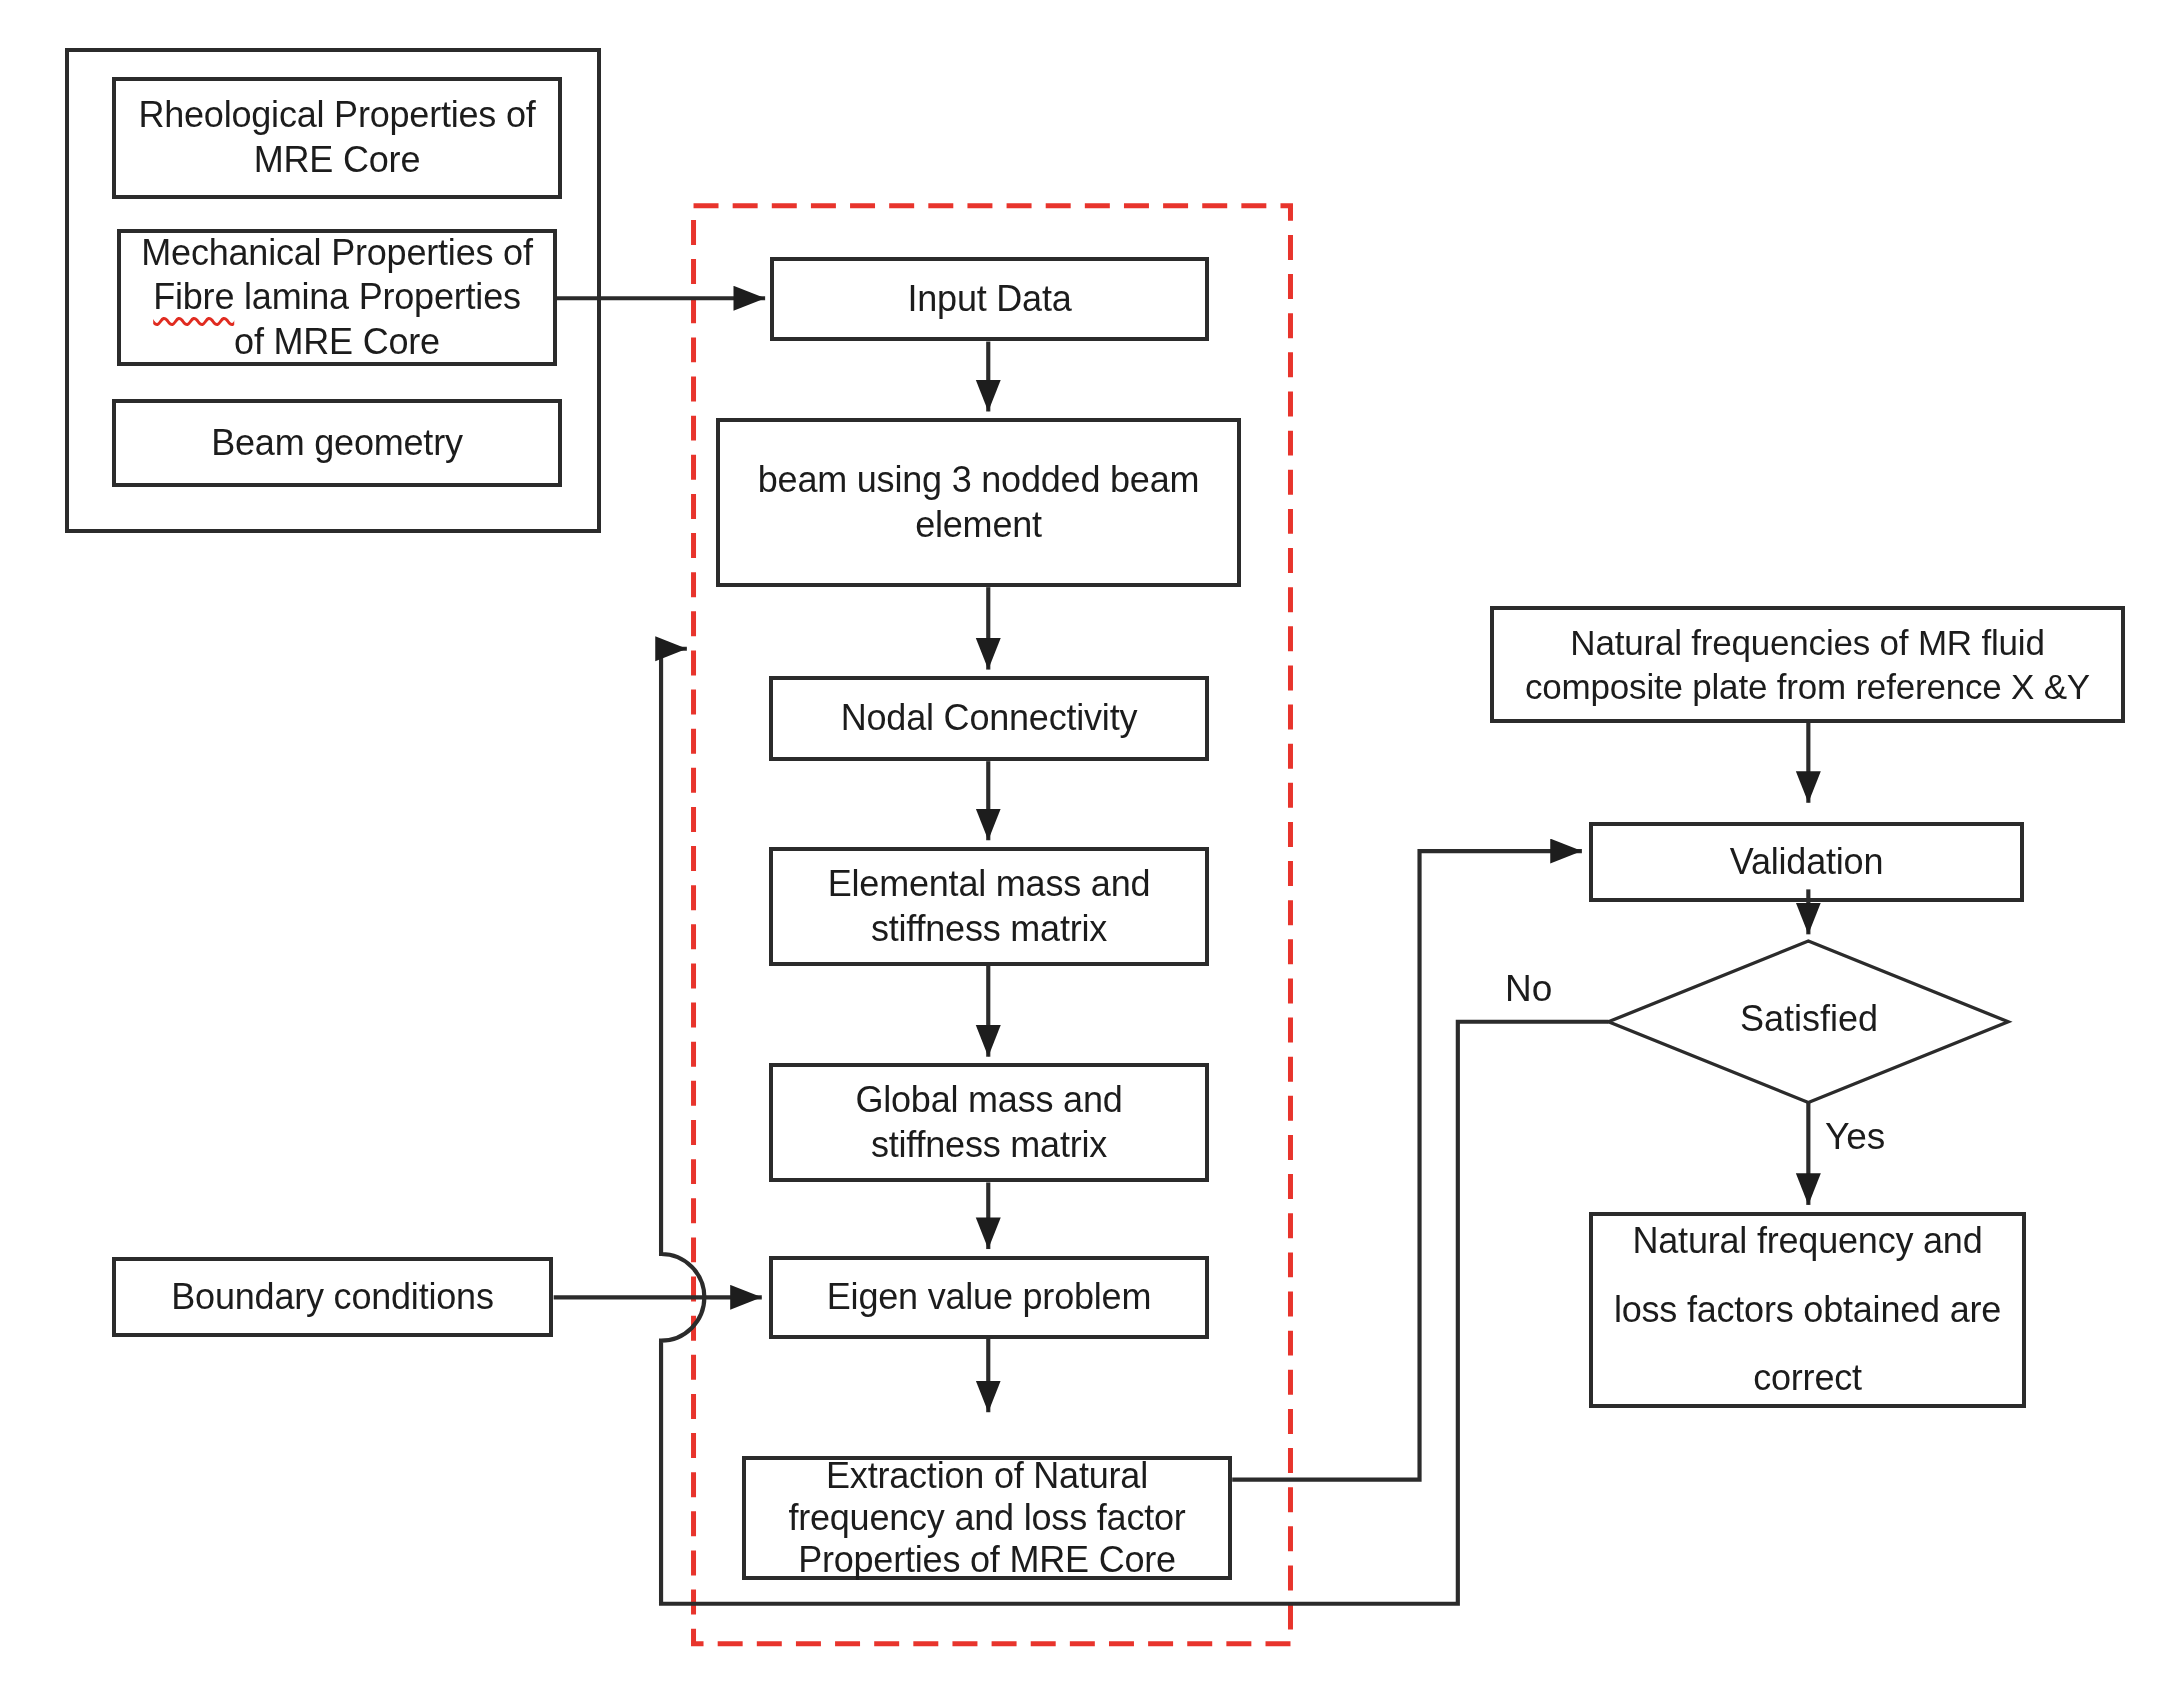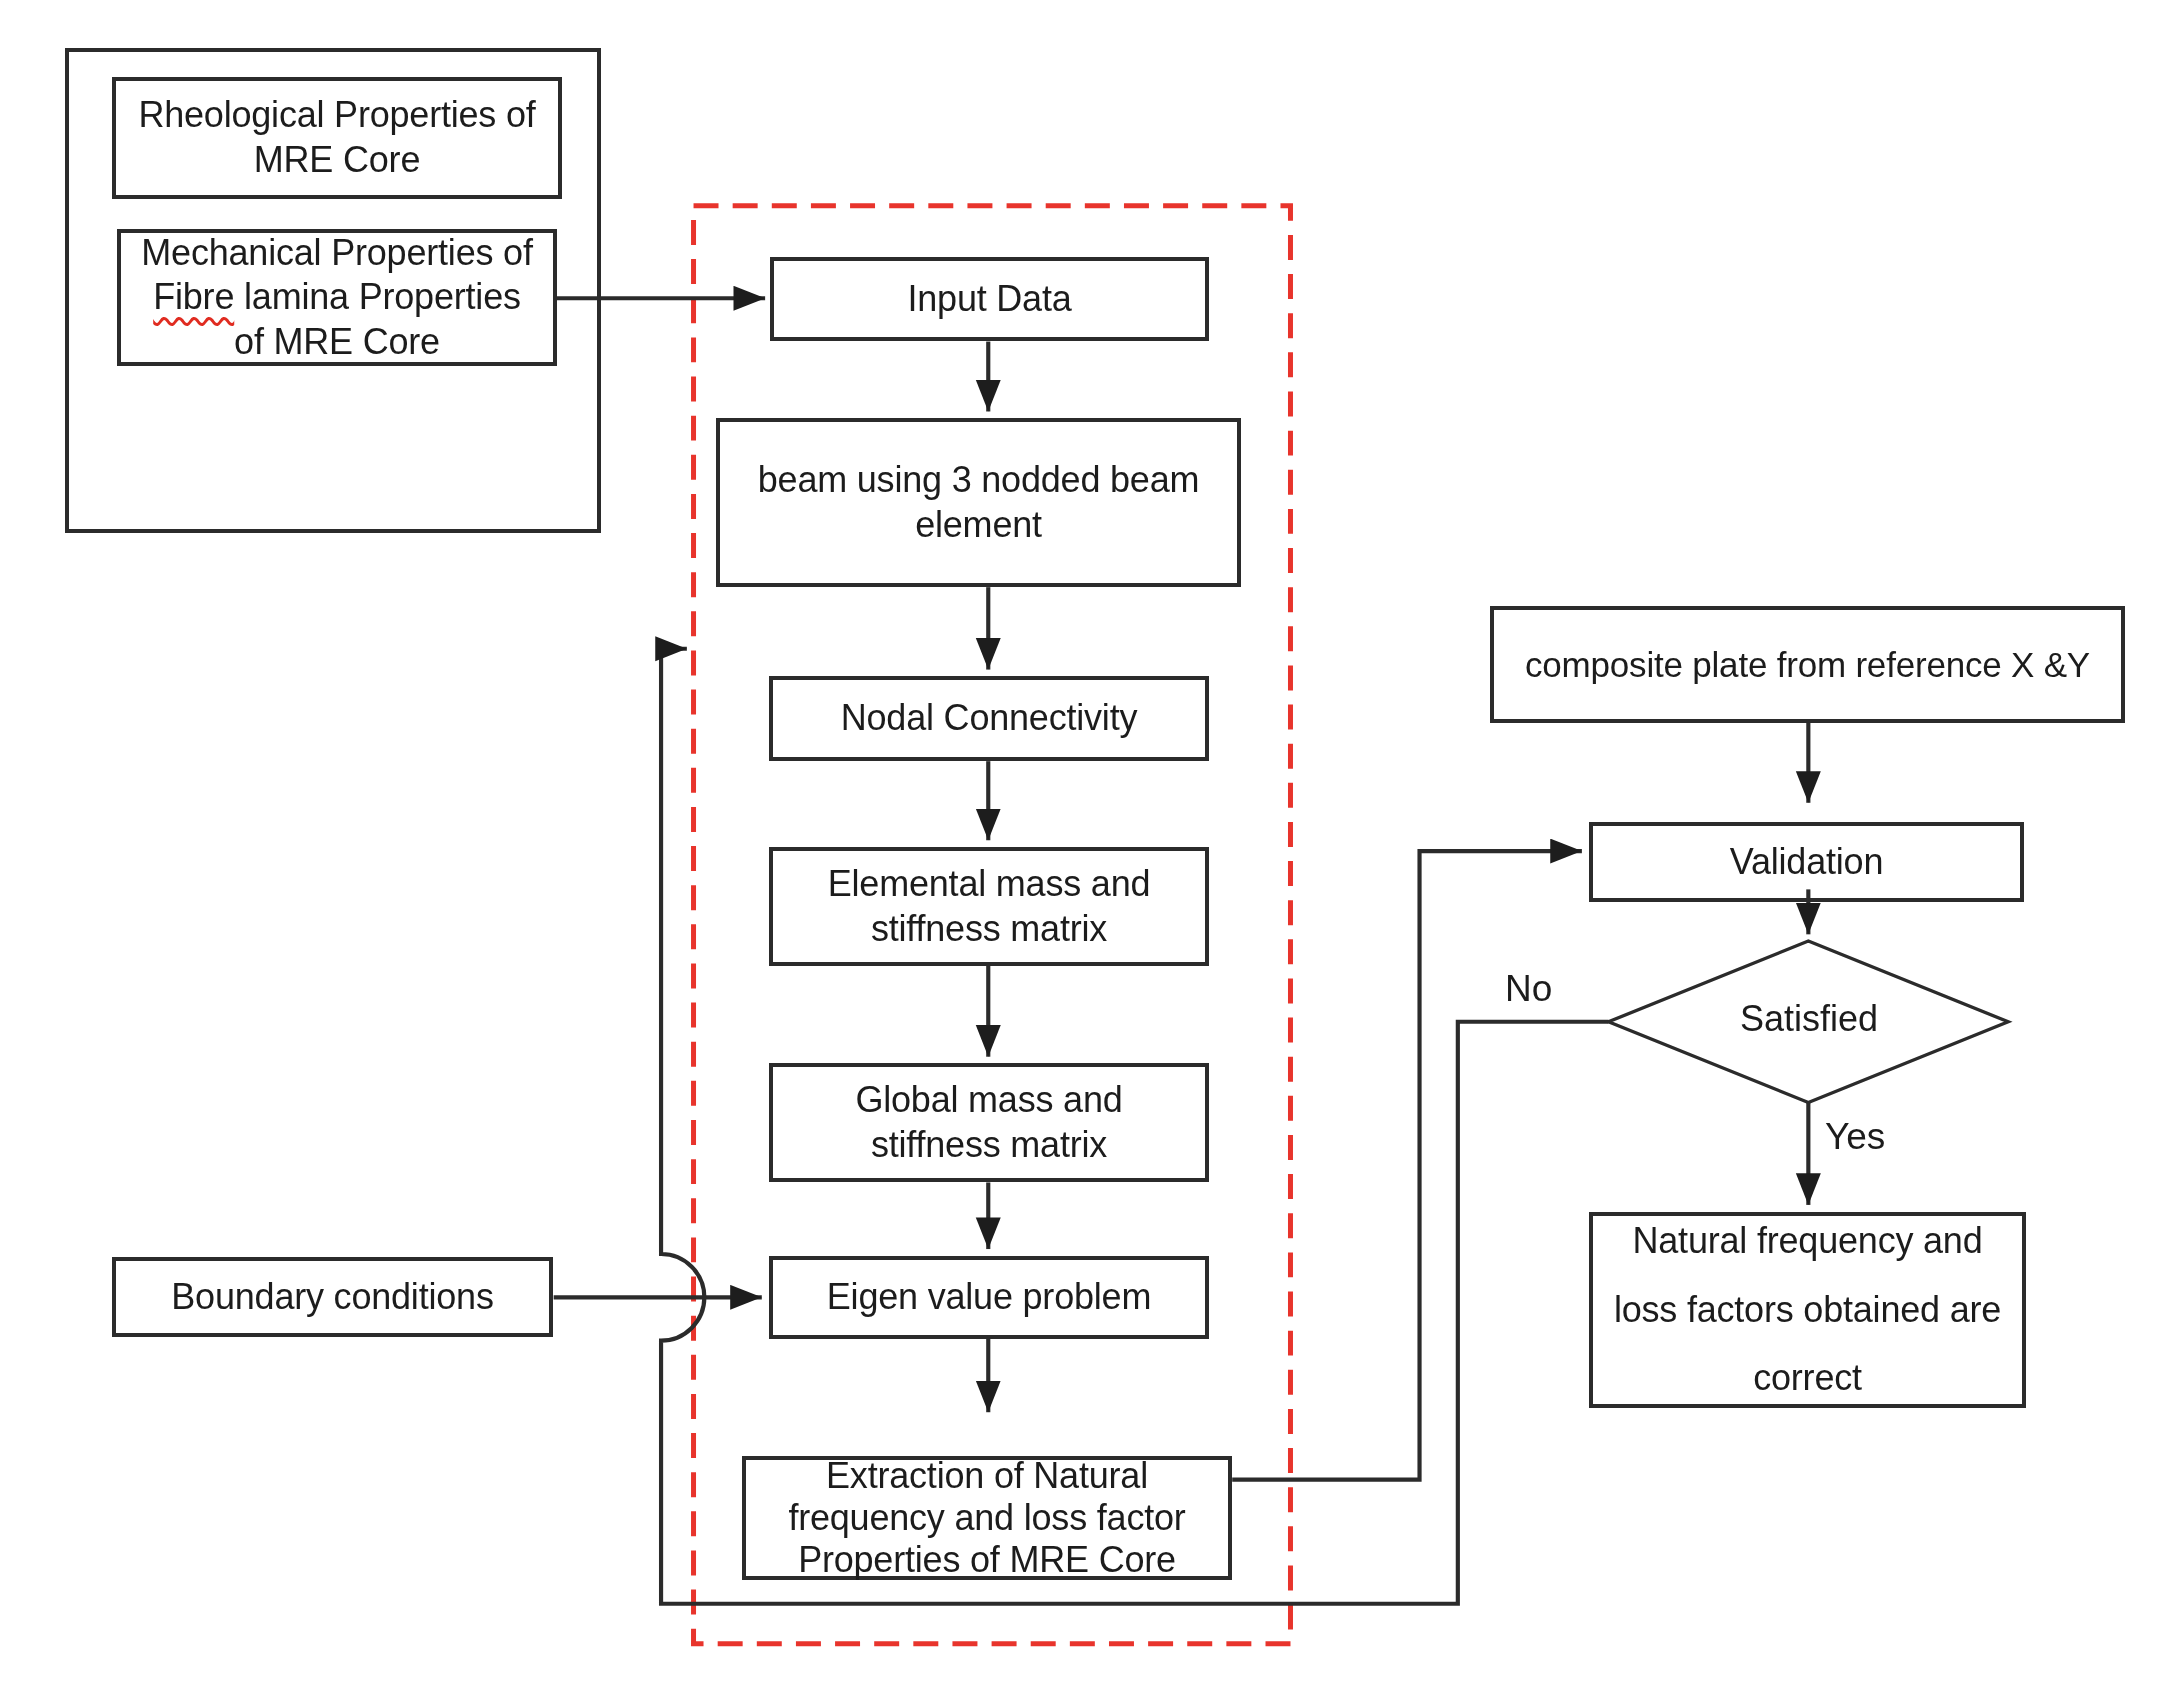--- a/index.html
+++ b/index.html
@@ -73,20 +73,23 @@
     <span class="line">Rheological Properties of</span>
     <span class="line">MRE Core</span>
   </div>
 
   <div class="box" style="left:117px; top:229px; width:440px; height:137px;">
     <span class="line">Mechanical Properties of</span>
     <span class="line"><span class="wavy">Fibre</span> <span>lamina Properties</span></span>
     <span class="line">of MRE Core</span>
   </div>
 
+  <div class="box" style="left:112px; top:399px; width:450px; height:88px;">
+    <span class="line">Beam geometry</span>
+  </div>
 
   <div class="box" style="left:112px; top:1257px; width:441px; height:80px;">
     <span class="line">Boundary conditions</span>
   </div>
 
   <div class="box" style="left:770px; top:257px; width:439px; height:84px;">
     <span class="line">Input Data</span>
   </div>
 
   <div class="box" style="left:716px; top:418px; width:525px; height:169px;">
@@ -112,20 +115,21 @@
     <span class="line">Eigen value problem</span>
   </div>
 
   <div class="box" style="left:742px; top:1456px; width:490px; height:124px; line-height:1.16;">
     <span class="line">Extraction of Natural</span>
     <span class="line">frequency and loss factor</span>
     <span class="line">Properties of MRE Core</span>
   </div>
 
   <div class="box" style="left:1490px; top:606px; width:635px; height:117px; font-size:35px;">
+    <span class="line">Natural frequencies of MR fluid</span>
     <span class="line">composite plate from reference X &amp;Y</span>
   </div>
 
   <div class="box" style="left:1589px; top:809px; width:435px; height:80px;margin-top:13px;">
     <span class="line">Validation</span>
   </div>
 
   <div class="box" style="left:1589px; top:1212px; width:437px; height:196px;gap:24px;">
     <span class="line">Natural frequency and</span>
     <span class="line">loss factors obtained are</span>

